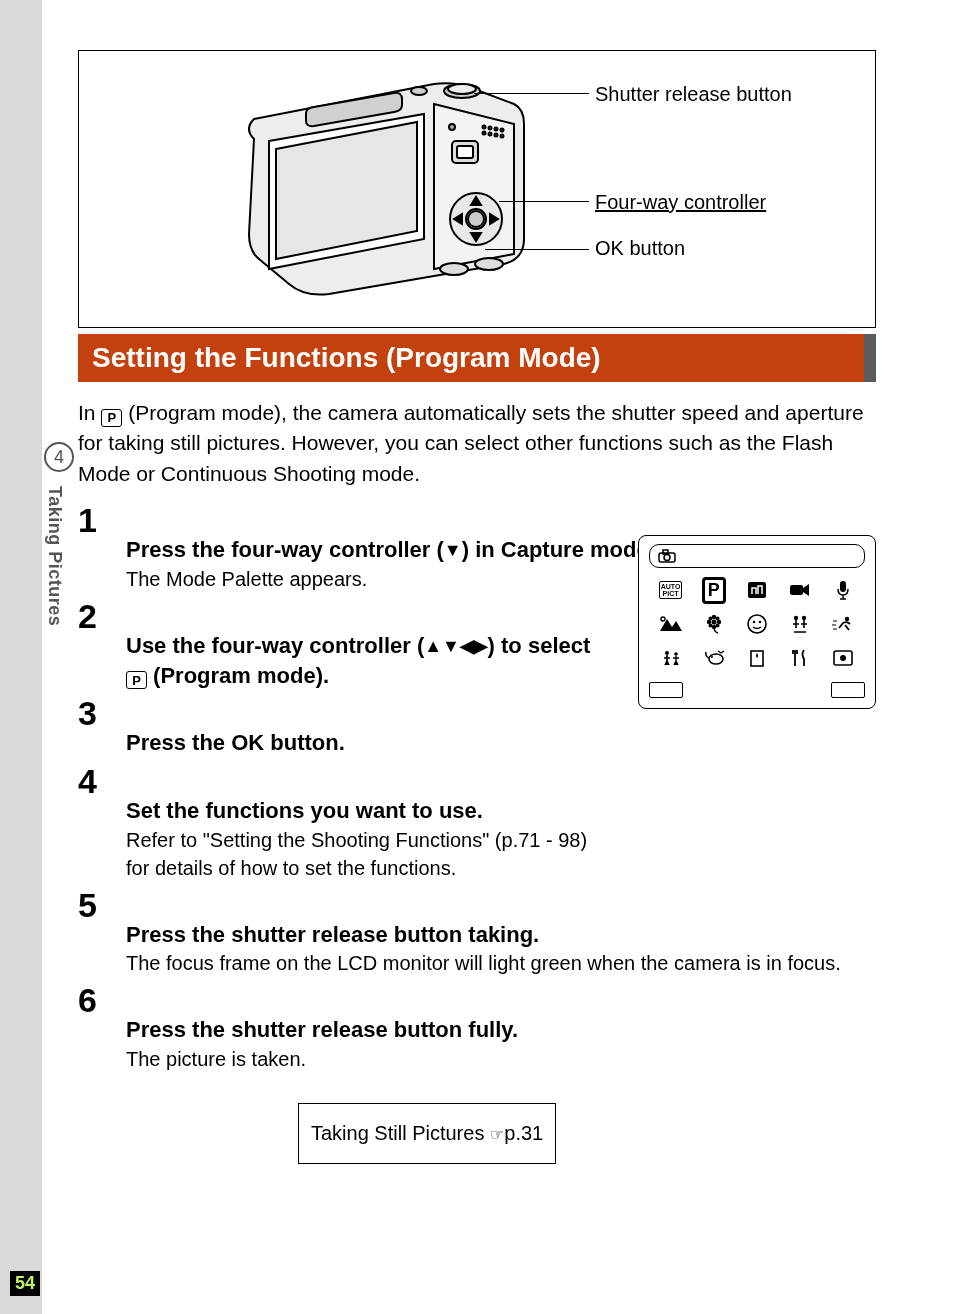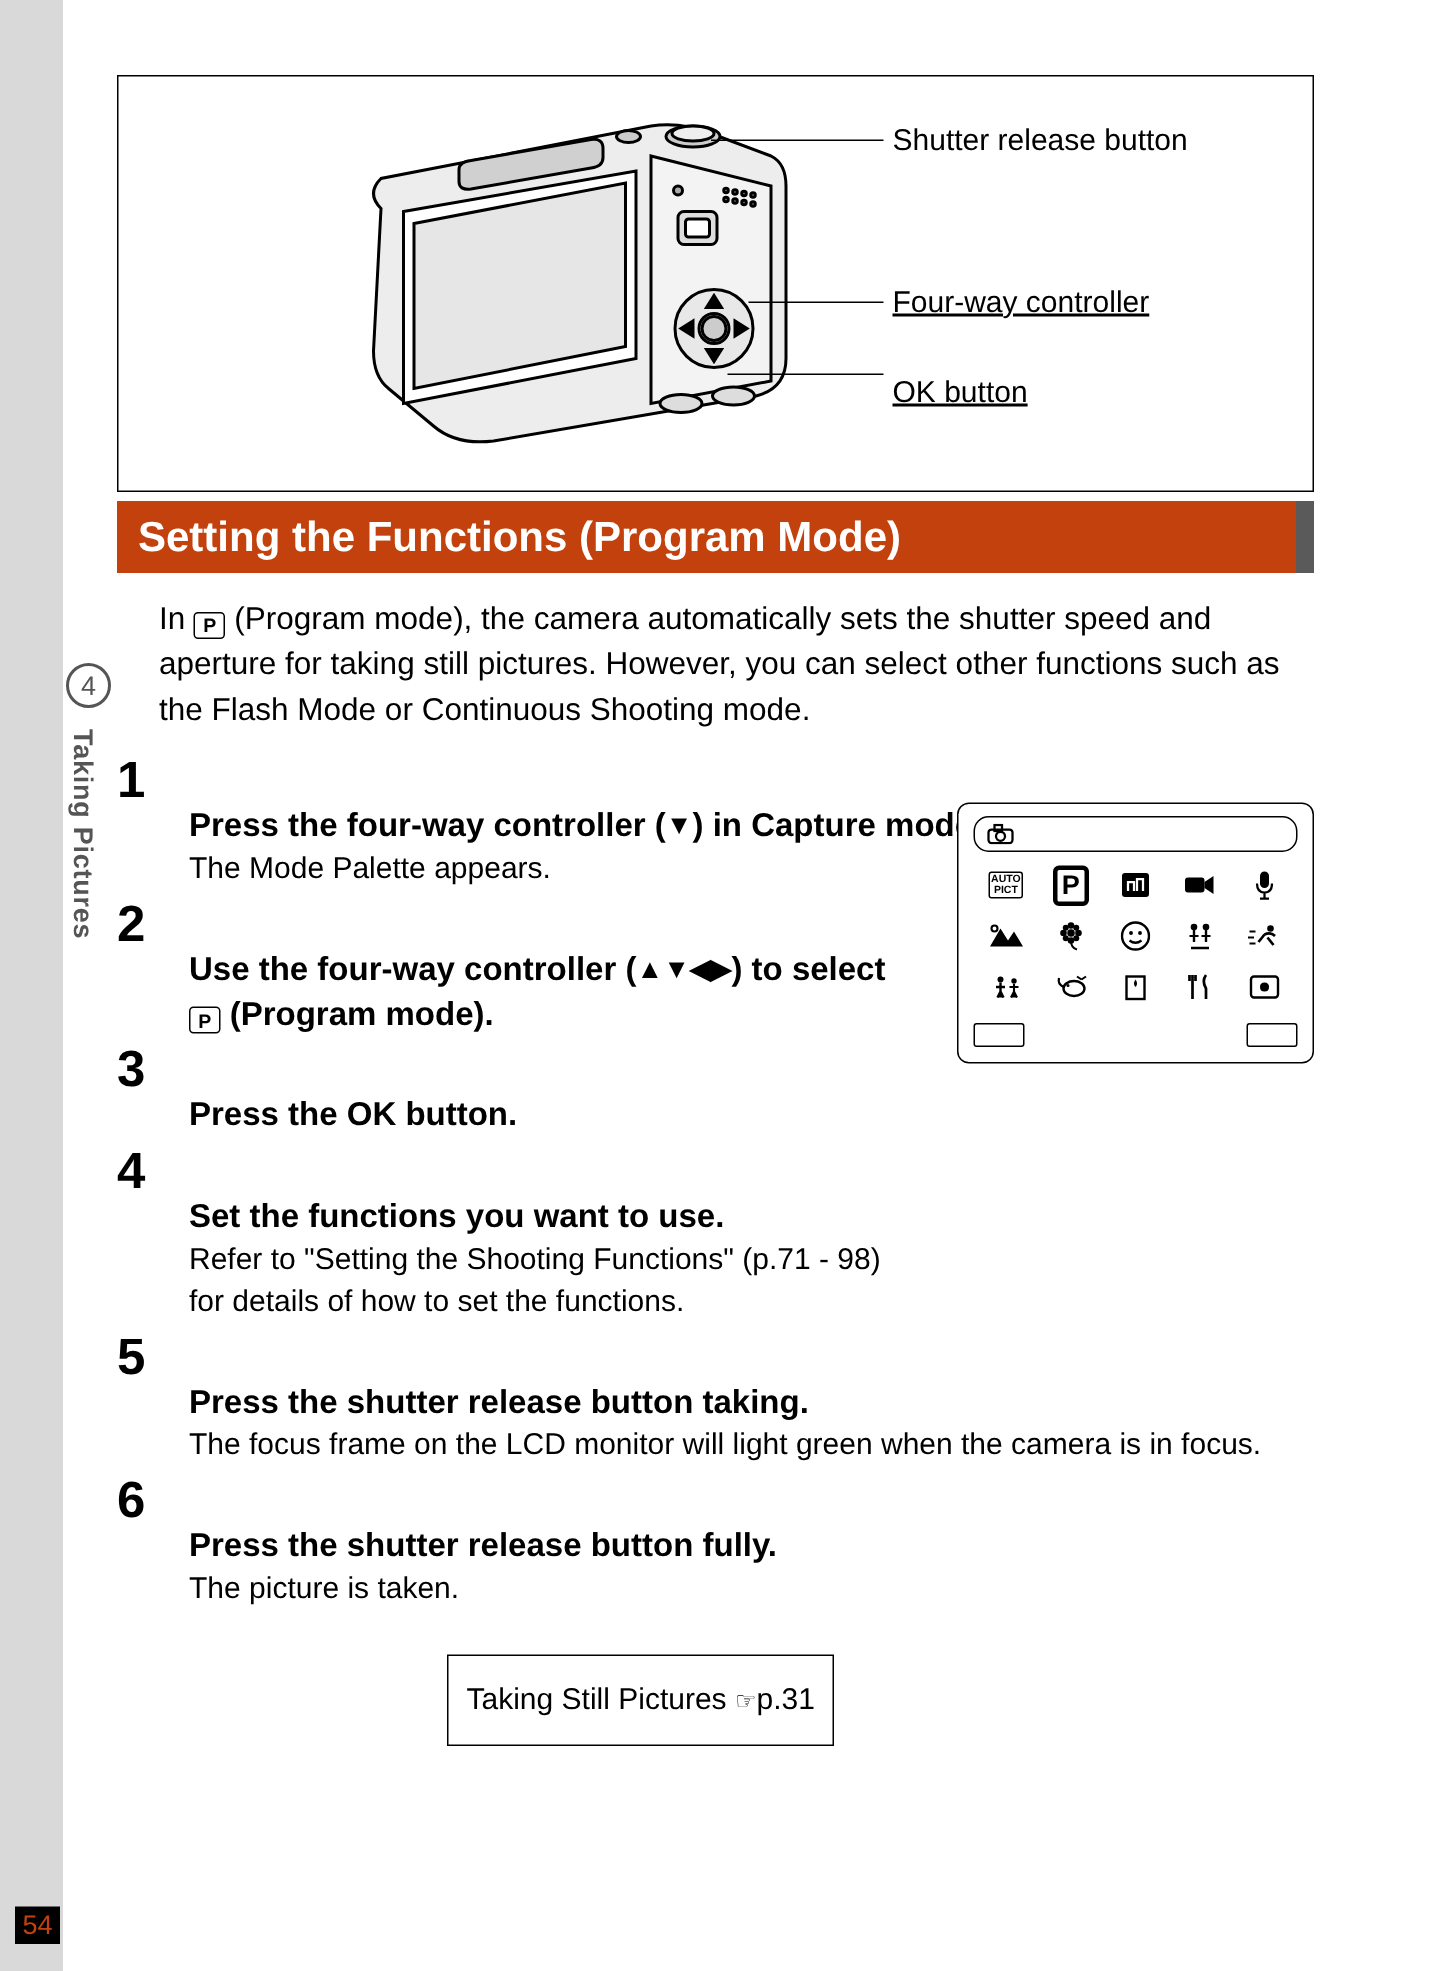--- a/index.html
+++ b/index.html
@@ -41,21 +41,20 @@
     font-size: 28px;
     font-weight: bold;
     padding: 8px 14px;
     margin-bottom: 16px;
     border-right: 12px solid #5a5a5a;
   }
   .intro-para {
     font-size: 21px;
     line-height: 1.45;
     margin-bottom: 14px;
-    margin-left: 28px;
   }
   .p-icon {
     display: inline-flex;
     align-items: center;
     justify-content: center;
     border: 1.8px solid #000;
     border-radius: 3px;
     width: 21px;
     height: 18px;
     font-size: 13px;
@@ -156,23 +155,23 @@
     writing-mode: vertical-rl;
     font-weight: bold;
     font-size: 18px;
     color: #555;
     letter-spacing: 0.5px;
   }
   .page-num {
     position: absolute;
     left: 10px;
     bottom: 18px;
-    color: #c2410c;
+    color: #bef264;
     background: #000;
-    font-weight: normal;
+    font-weight: bold;
     font-size: 18px;
     padding: 2px 5px;
   }
   .step-main-2 { max-width: 480px; }
 </style>
 </head>
 <body>
 
 <div class="left-margin"></div>
 
@@ -231,21 +230,21 @@
       </g>
     </svg>
 
     <div class="callout-line" style="left:395px; top:42px; width:115px;"></div>
     <div class="callout-text" style="left:516px; top:32px;">Shutter release button</div>
 
     <div class="callout-line" style="left:420px; top:150px; width:90px;"></div>
     <div class="callout-text" style="left:516px; top:140px;text-decoration:underline;">Four-way controller</div>
 
     <div class="callout-line" style="left:406px; top:198px; width:104px;"></div>
-    <div class="callout-text" style="left:516px; top:200px;text-decoration:underline;">OK button</div>
+    <div class="callout-text" style="left:516px; top:186px;">OK button</div>
   </div>
 
   
   <div class="heading-bar">Setting the Functions (Program Mode)</div>
 
   
   <p class="intro-para">
     <span>In </span>
     <span class="p-icon">P</span>
     <span> (Program mode), the camera automatically sets the shutter speed and aperture for taking still pictures. However, you can select other functions such as the Flash Mode or Continuous Shooting mode.</span>

